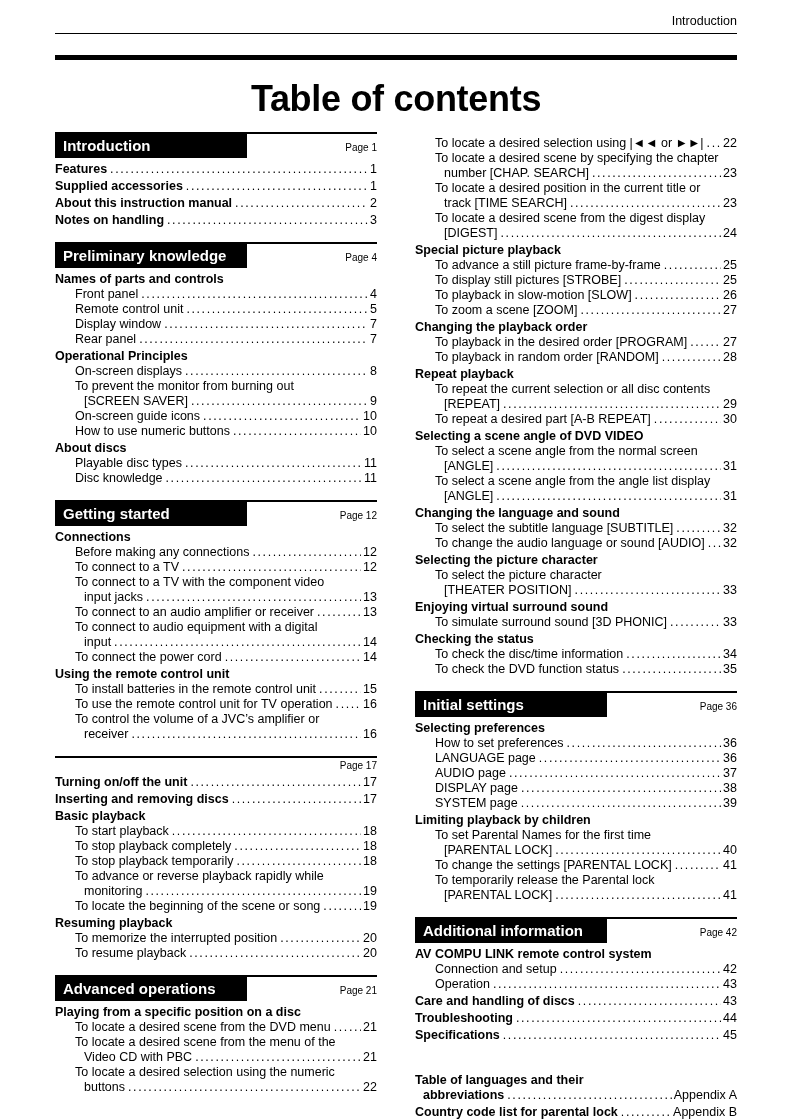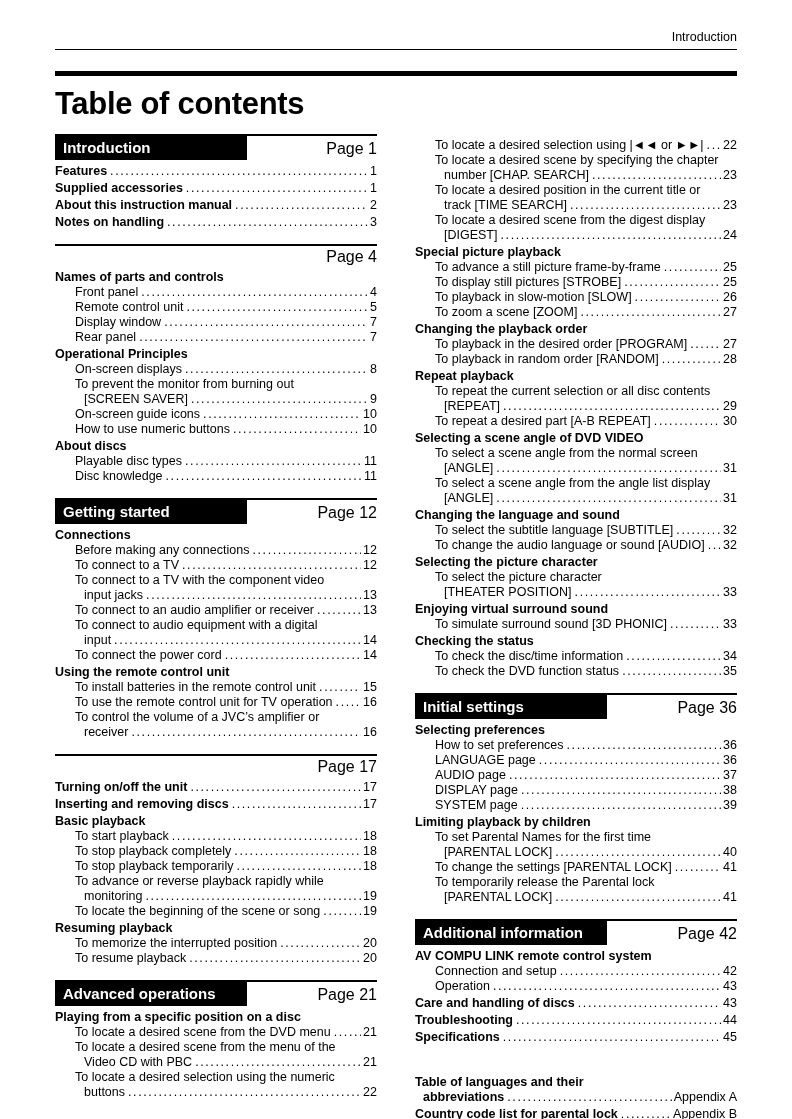--- a/index.html
+++ b/index.html
@@ -4,51 +4,52 @@
 <style>
   * { margin:0; padding:0; box-sizing:border-box; }
   html,body { background:#e8e8e8; }
   .page {
     position:relative;
     width:792px; height:1119px;
     margin:0 auto;
     background:#ffffff;
     color:#000;
     font-family:"Liberation Sans","DejaVu Sans",sans-serif;
-    padding:30px 55px 0 55px;
+    padding:14px 55px 0 55px;
     overflow:hidden;
   }
   .running-head {
     text-align:right;
     font-size:12.5px;
     padding-bottom:5px;
     border-bottom:1.5px solid #000;
   }
   .title-rule { height:5px; background:#000; margin-top:21px; }
   .page-title {
-    font-size:31px;
+    font-size:36px;
     font-weight:700;
     letter-spacing:-0.3px;
-    margin-top:10px;
+    margin-top:18px;
+    text-align:center;
   }
   .columns { display:flex; gap:38px; margin-top:12px; }
   .col { width:322px; flex:0 0 322px; }
 
   .section { margin-top:14px; }
   .col > .section:first-child { margin-top:0; }
   .section.gap-before { margin-top:26px; }
 
   .sec-header { border-top:2.5px solid #000; display:flex; align-items:stretch; }
   .sec-title-box {
     background:#000; color:#fff;
     font-weight:700; font-size:15px; line-height:1;
     padding:4px 8px 5px 8px;
     width:192px;
   }
-  .sec-page { margin-left:auto; align-self:center; font-size:16px; padding-top:2px; }
+  .sec-page { margin-left:auto; align-self:center; font-size:10px; padding-top:2px; }
   .sec-body { padding-top:4px; }
 
   .entry { font-size:12.5px; line-height:15px; }
   .entry.h1 { font-weight:700; }
   .entry + .entry.h1 { margin-top:2px; }
 
   .entry .l1 { padding-left:0; }
   .entry.item .l1 { padding-left:20px; }
   .entry.item .lcont { padding-left:29px; }
   .entry.h1 .lcont { padding-left:8px; }
@@ -109,20 +110,21 @@
               <div class="lastline">
                 <span class="label l1">Notes on handling</span>
                 <span class="dots">....................................................................................................................................................................................</span>
                 <span class="pg">3</span>
               </div>
             </div>
           </div>
         </section>
         <section class="section">
           <div class="sec-header">
+            <div class="sec-title-box">Preliminary knowledge</div>
             <div class="sec-page">Page 4</div>
           </div>
           <div class="sec-body">
             <div class="entry h1">
               <div class="lastline">
                 <span class="label l1">Names of parts and controls</span>
               </div>
             </div>
             <div class="entry item">
               <div class="lastline">

